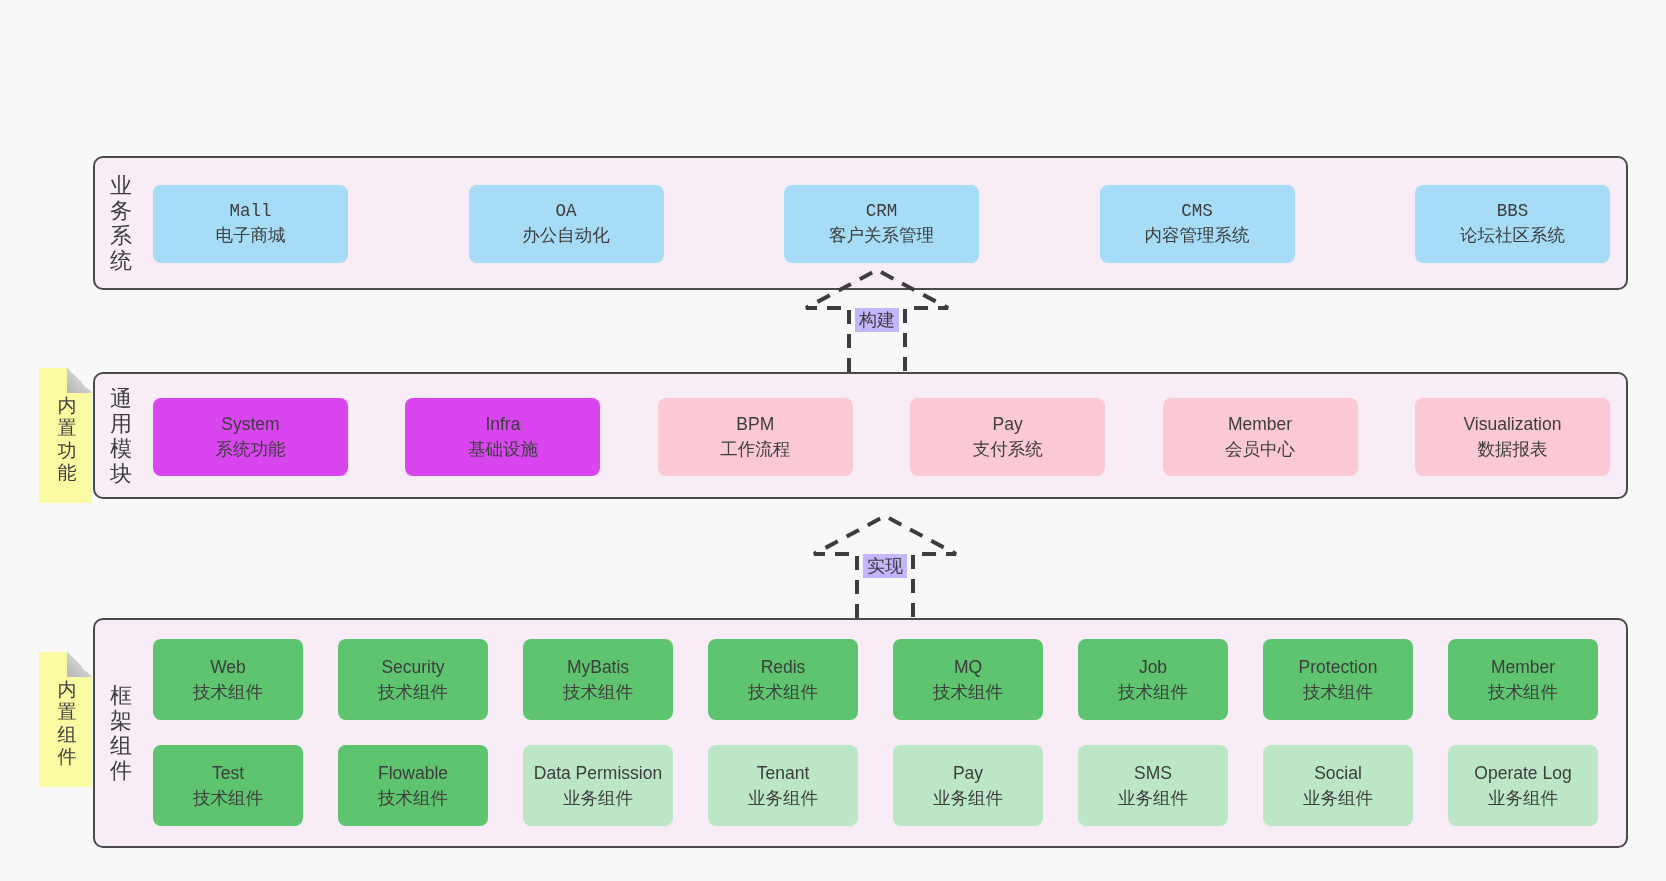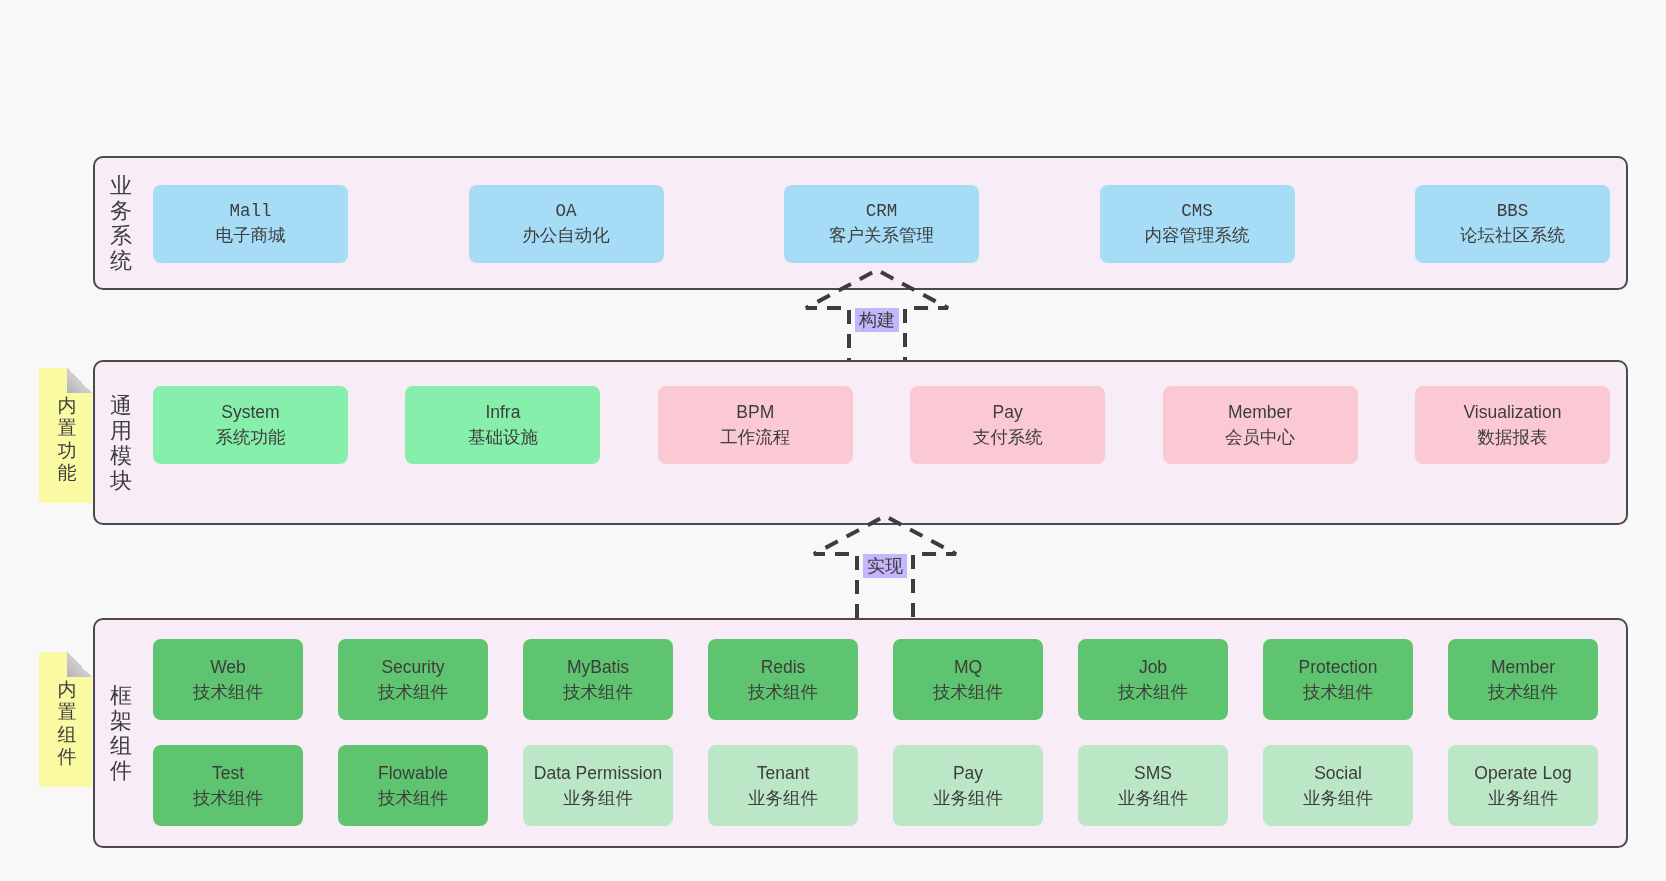--- a/index.html
+++ b/index.html
@@ -1,37 +1,37 @@
 <!DOCTYPE html>
 <html><head>
 <meta charset="utf-8">
 <style>
   html,body{margin:0;padding:0;background:#f8f8f8;font-family:"Liberation Sans","DejaVu Sans",sans-serif;}
   #canvas{position:relative;width:1666px;height:881px;background:#f8f8f8;overflow:hidden;color:#3d3d3d;}
 
   .section{position:absolute;left:93px;width:1535px;background:#f8edf7;border:2px solid #4a4a4a;border-radius:10px;box-sizing:border-box;}
   #section-business{top:123px;height:134px;margin-top:33px;}
-  #section-modules{top:360px;height:165px;}
+  #section-modules{top:372px;height:127px;}
   #section-components{top:618px;height:230px;}
 
   .v-label{position:absolute;left:13px;top:50%;transform:translateY(-50%);width:26px;
     font-size:22px;line-height:25px;text-align:center;word-break:break-all;color:#3d3d3d;}
 
   .boxes{position:absolute;left:58px;right:16px;display:flex;justify-content:space-between;}
   #section-business .boxes{top:27px;height:78px;font-family:Liberation Mono, monospace;}
   #section-modules .boxes{top:24px;height:78px;}
   #section-components .boxes{left:58px;right:28px;height:81px;}
   .row-1{top:19px;} .row-2{top:125px;}
 
   .box{border-radius:8px;display:flex;flex-direction:column;align-items:center;justify-content:center;
     text-align:center;font-size:17.5px;line-height:25px;box-sizing:border-box;padding:2px 10px;}
   .w6{flex:0 0 195px;}
   .w8{flex:0 0 150px;padding:2px 8px;justify-content:center;}
   .blue{background:#a7dcf6;}
-  .red{background:#86efac;}
+  .red{background:#d946ef;}
   .pink{background:#fbc9d4;}
   .gdark{background:#5ec46f;}
   .glight{background:#bbe7c6;}
 
   .sticky{position:absolute;left:39px;width:53px;height:135px;background:#fafaa2;z-index:5;}
   #sticky-modules{top:368px;}
   #sticky-components{top:652px;}
   .fold{position:absolute;top:0;right:0;width:25px;height:25px;
     background:linear-gradient(225deg,#f8f8f8 0,#f8f8f8 50%,#d0d0d0 50%,#b3b3b3 100%);}
   .s-label{position:absolute;left:50%;top:53%;transform:translate(-50%,-50%);width:22px;

